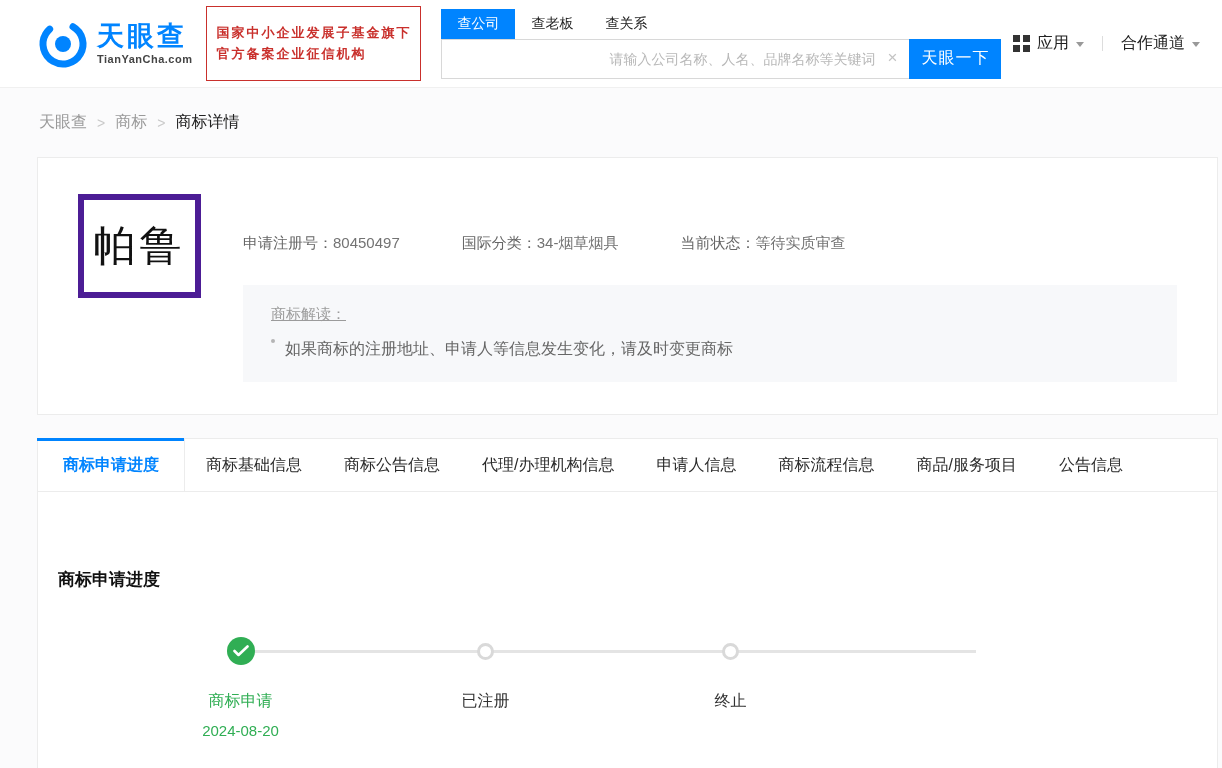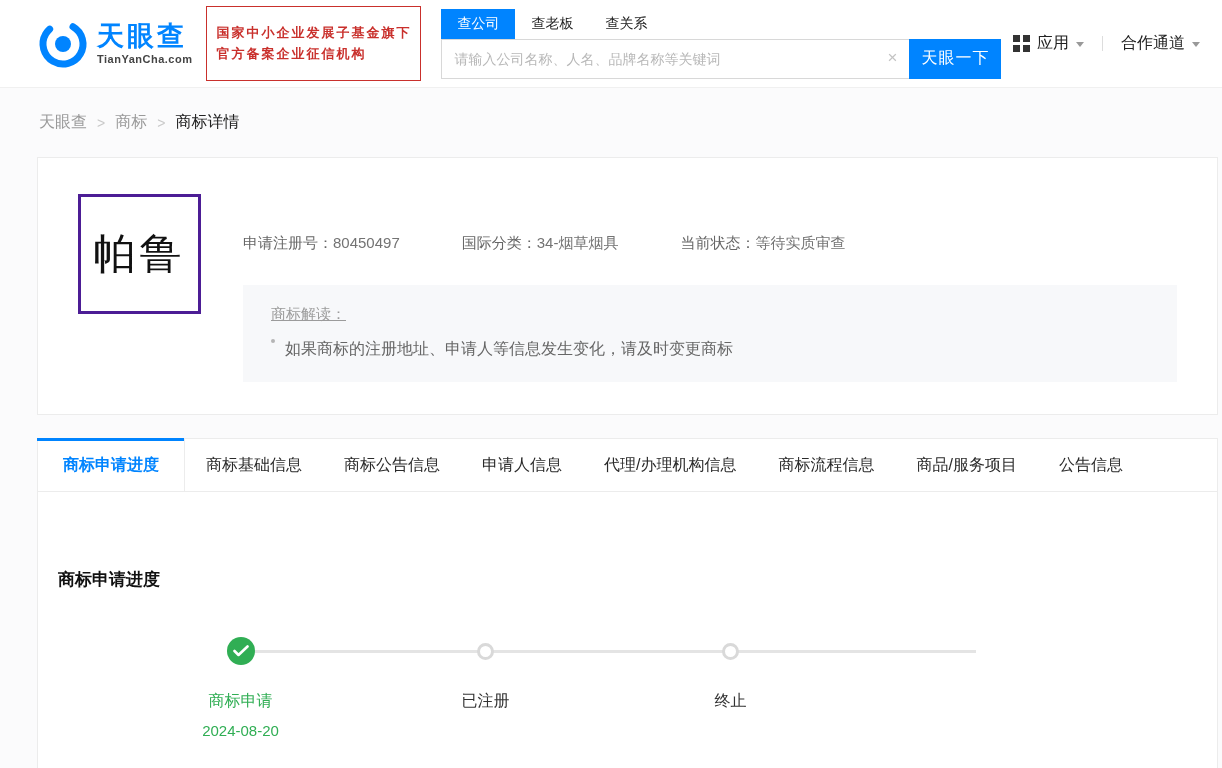--- a/index.html
+++ b/index.html
@@ -28,39 +28,39 @@
     padding:16px 9px;font-size:13px;font-weight:bold;letter-spacing:2px;line-height:1.55;white-space:nowrap;
   }
   .search-area{margin-left:20px;width:560px;}
   .search-tabs{display:flex;height:30px;}
   .search-tab{padding:0 16px;display:flex;align-items:center;font-size:14px;color:#222;cursor:pointer;}
   .search-tab.active{background:var(--brand-blue);color:#fff;}
   .search-row{display:flex;height:40px;}
   .search-input-wrap{position:relative;flex:1;}
   .search-input{
     width:100%;height:40px;border:1px solid #d8d8d8;border-right:none;
-    padding:0 34px 0 12px;font-size:14px;color:#333;outline:none;
+    padding:0 34px 0 12px;font-size:14px;color:#333;outline:none;text-align:right;
   }
   .search-input::placeholder{color:#b8b8b8;}
   .clear-icon{position:absolute;right:12px;top:10px;color:#c3c3c3;font-size:17px;line-height:18px;cursor:pointer;}
   .search-btn{width:92px;height:40px;background:var(--brand-blue);color:#fff;border:none;font-size:16px;letter-spacing:1px;cursor:pointer;font-family:inherit;}
   .header-right{margin-left:auto;display:flex;align-items:center;}
   .nav-item{display:flex;align-items:center;gap:7px;cursor:pointer;font-size:16px;color:#222;white-space:nowrap;}
   .caret{width:0;height:0;border-left:4px solid transparent;border-right:4px solid transparent;border-top:5px solid #999;margin-top:2px;}
   .nav-divider{width:1px;height:15px;background:#ddd;margin:0 18px;}
   
   .breadcrumb{padding:24px 0 24px 39px;display:flex;align-items:center;gap:10px;font-size:16px;}
   .bc-link{color:#9a9a9a;cursor:pointer;}
   .bc-sep{color:#c9c9c9;font-size:14px;}
   .bc-current{color:#222;}
   
   .card{margin:0 4px 0 37px;background:#fff;border:1px solid #ececec;}
   .tm-card{display:flex;padding:36px 40px 32px;gap:42px;}
   .tm-image{
-    width:123px;height:120px;border:3px solid #4c1d95;flex-shrink:0;
+    width:123px;height:104px;border:6px solid #4c1d95;flex-shrink:0;
     display:flex;align-items:center;justify-content:center;
     font-family:Liberation Mono, monospace;
     font-size:42px;color:#111;letter-spacing:4px;cursor:pointer;
   }
   .tm-right{flex:1;min-width:0;}
   .fields{display:flex;gap:62px;margin-top:40px;font-size:15px;white-space:nowrap;}
   .field-label{color:#666;margin-top:18px;}
   .field-value{color:#737373;}
   .interp-box{margin-top:32px;background:#f7f8fa;padding:20px 28px 22px;}
   .interp-title{color:#9b9b9b;font-size:15px;text-decoration:underline;}
@@ -175,22 +175,22 @@
         <span>如果商标的注册地址、申请人等信息发生变化，请及时变更商标</span>
       </div>
     </div>
   </div>
 </div>
 
 <div class="tabs-strip">
   <div class="tab active">商标申请进度</div>
   <div class="tab">商标基础信息</div>
   <div class="tab">商标公告信息</div>
+  <div class="tab">代理/办理机构信息</div>
   <div class="tab">申请人信息</div>
-  <div class="tab">代理/办理机构信息</div>
   <div class="tab">商标流程信息</div>
   <div class="tab">商品/服务项目</div>
   <div class="tab">公告信息</div>
 </div>
 
 <div class="panel">
   <div class="section-title">商标申请进度</div>
   <div class="timeline">
     <div class="timeline-line"></div>
     <div class="steps">

